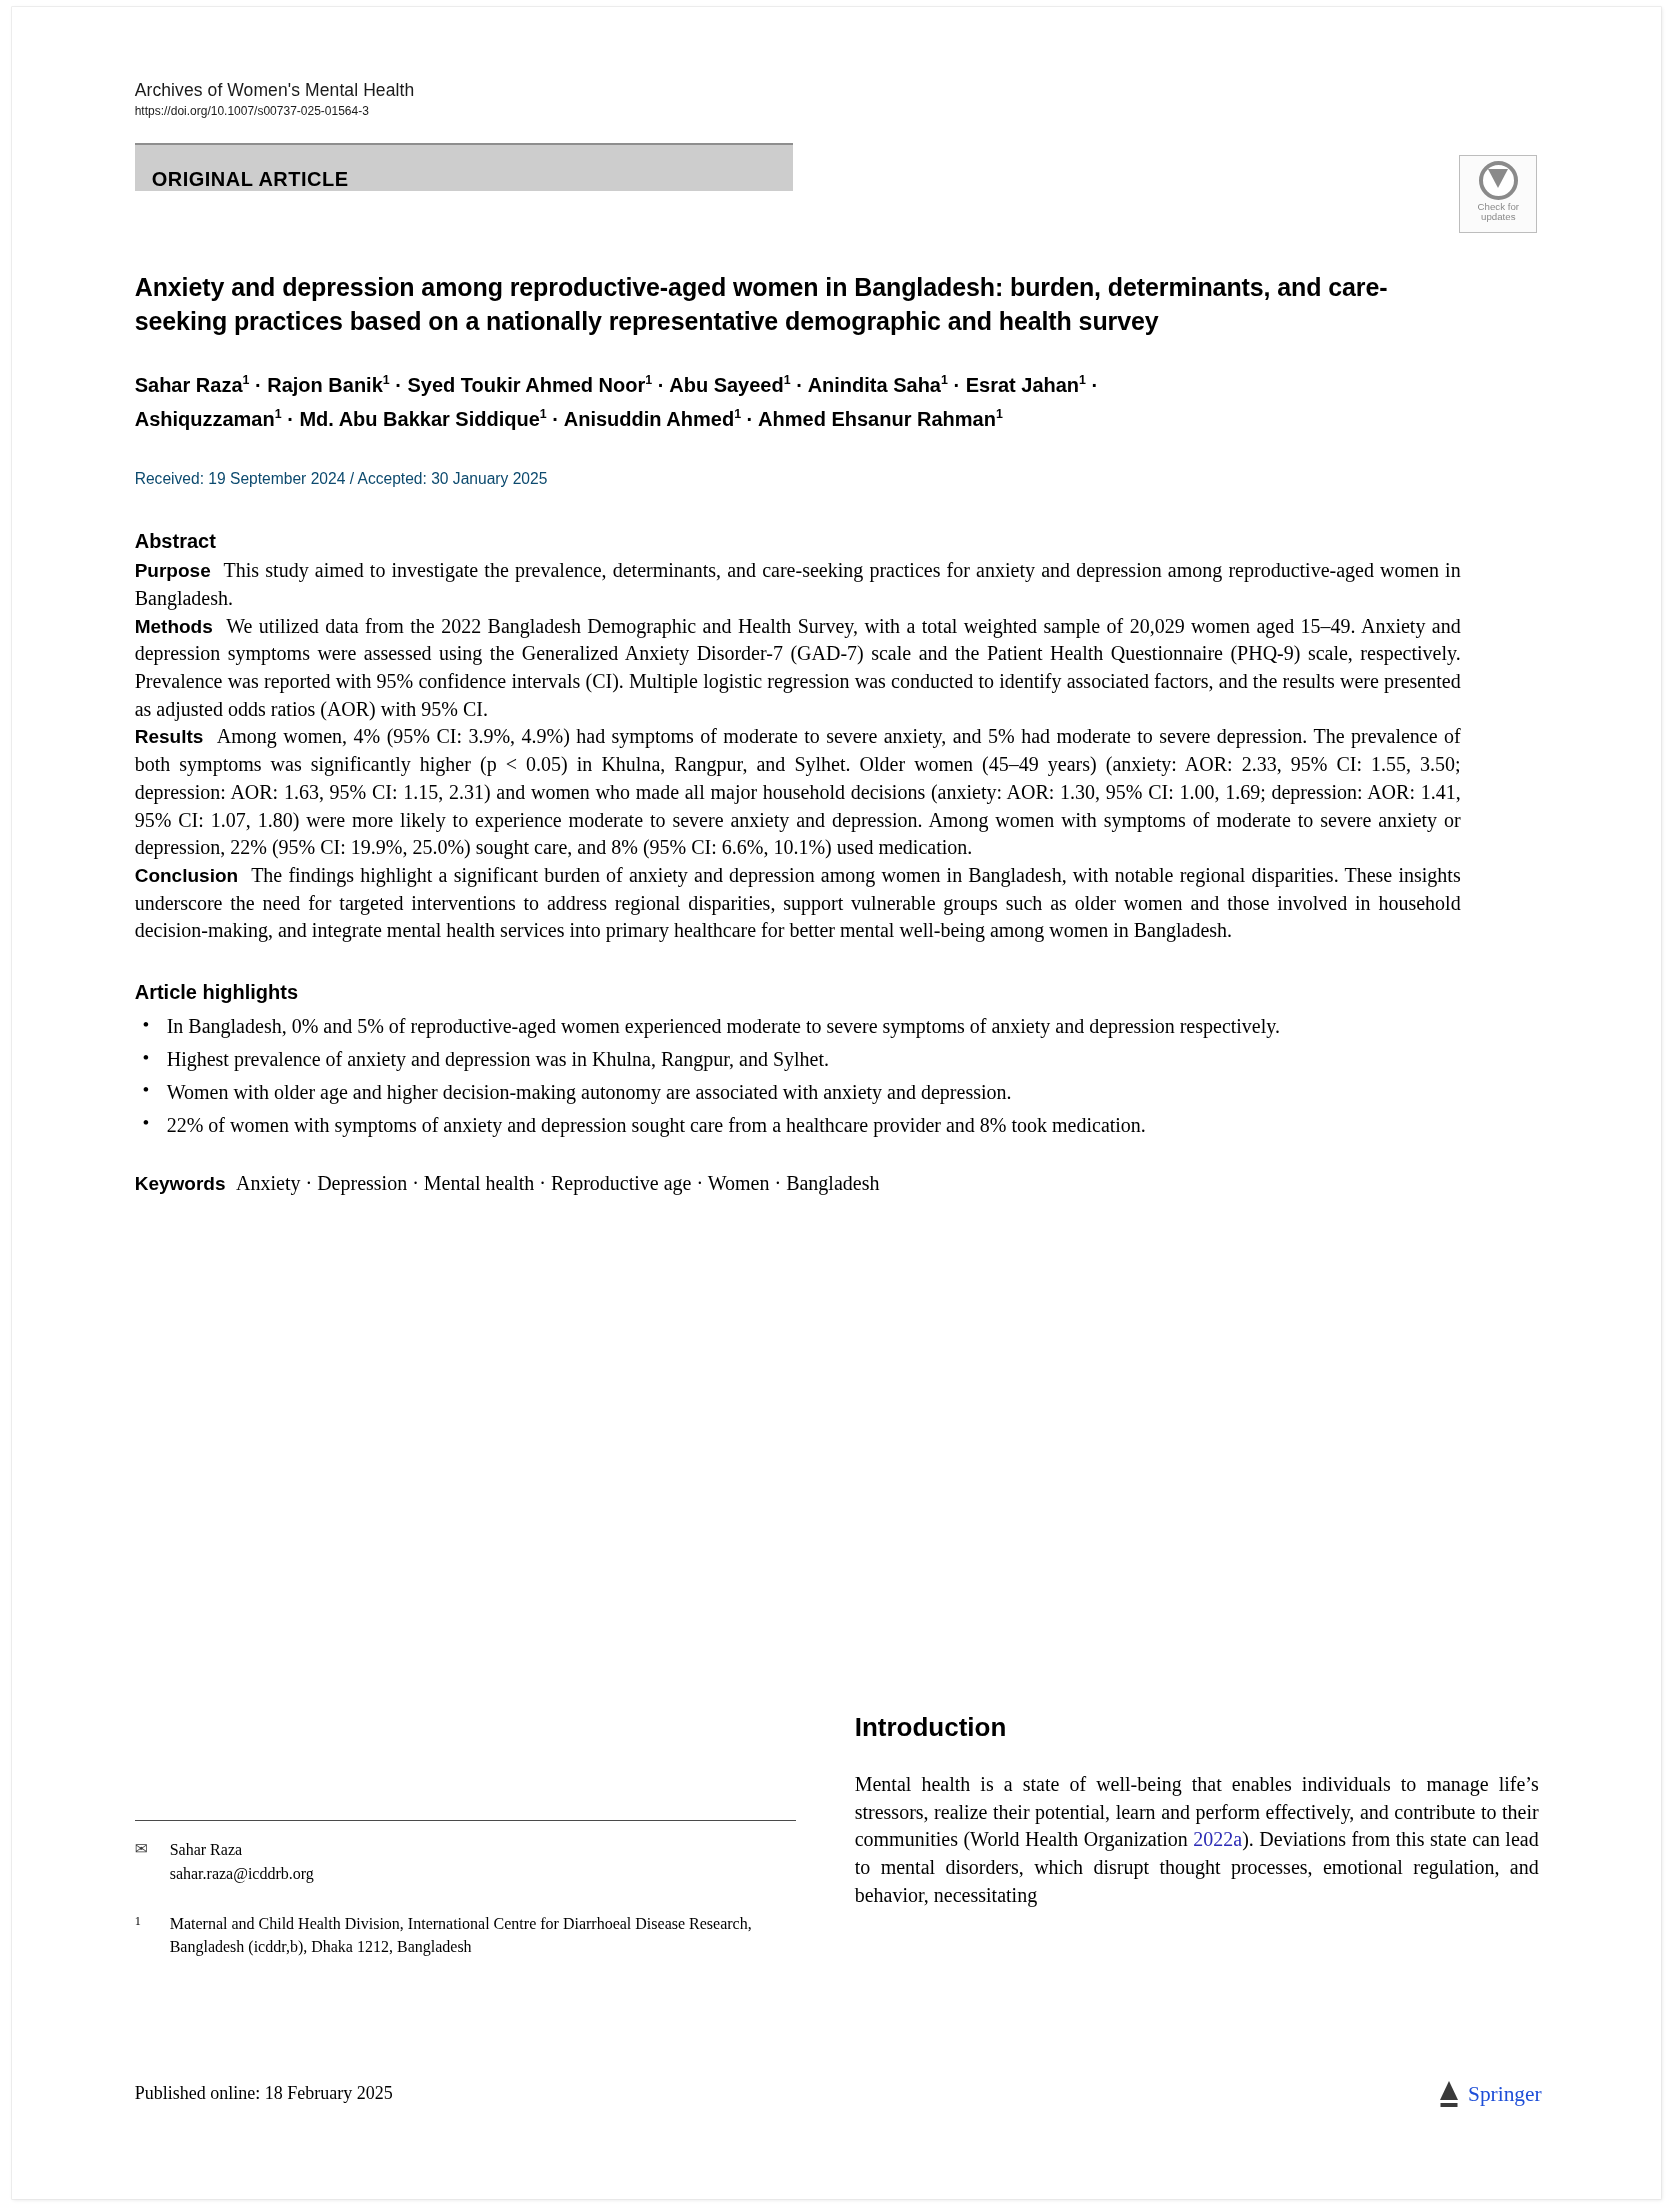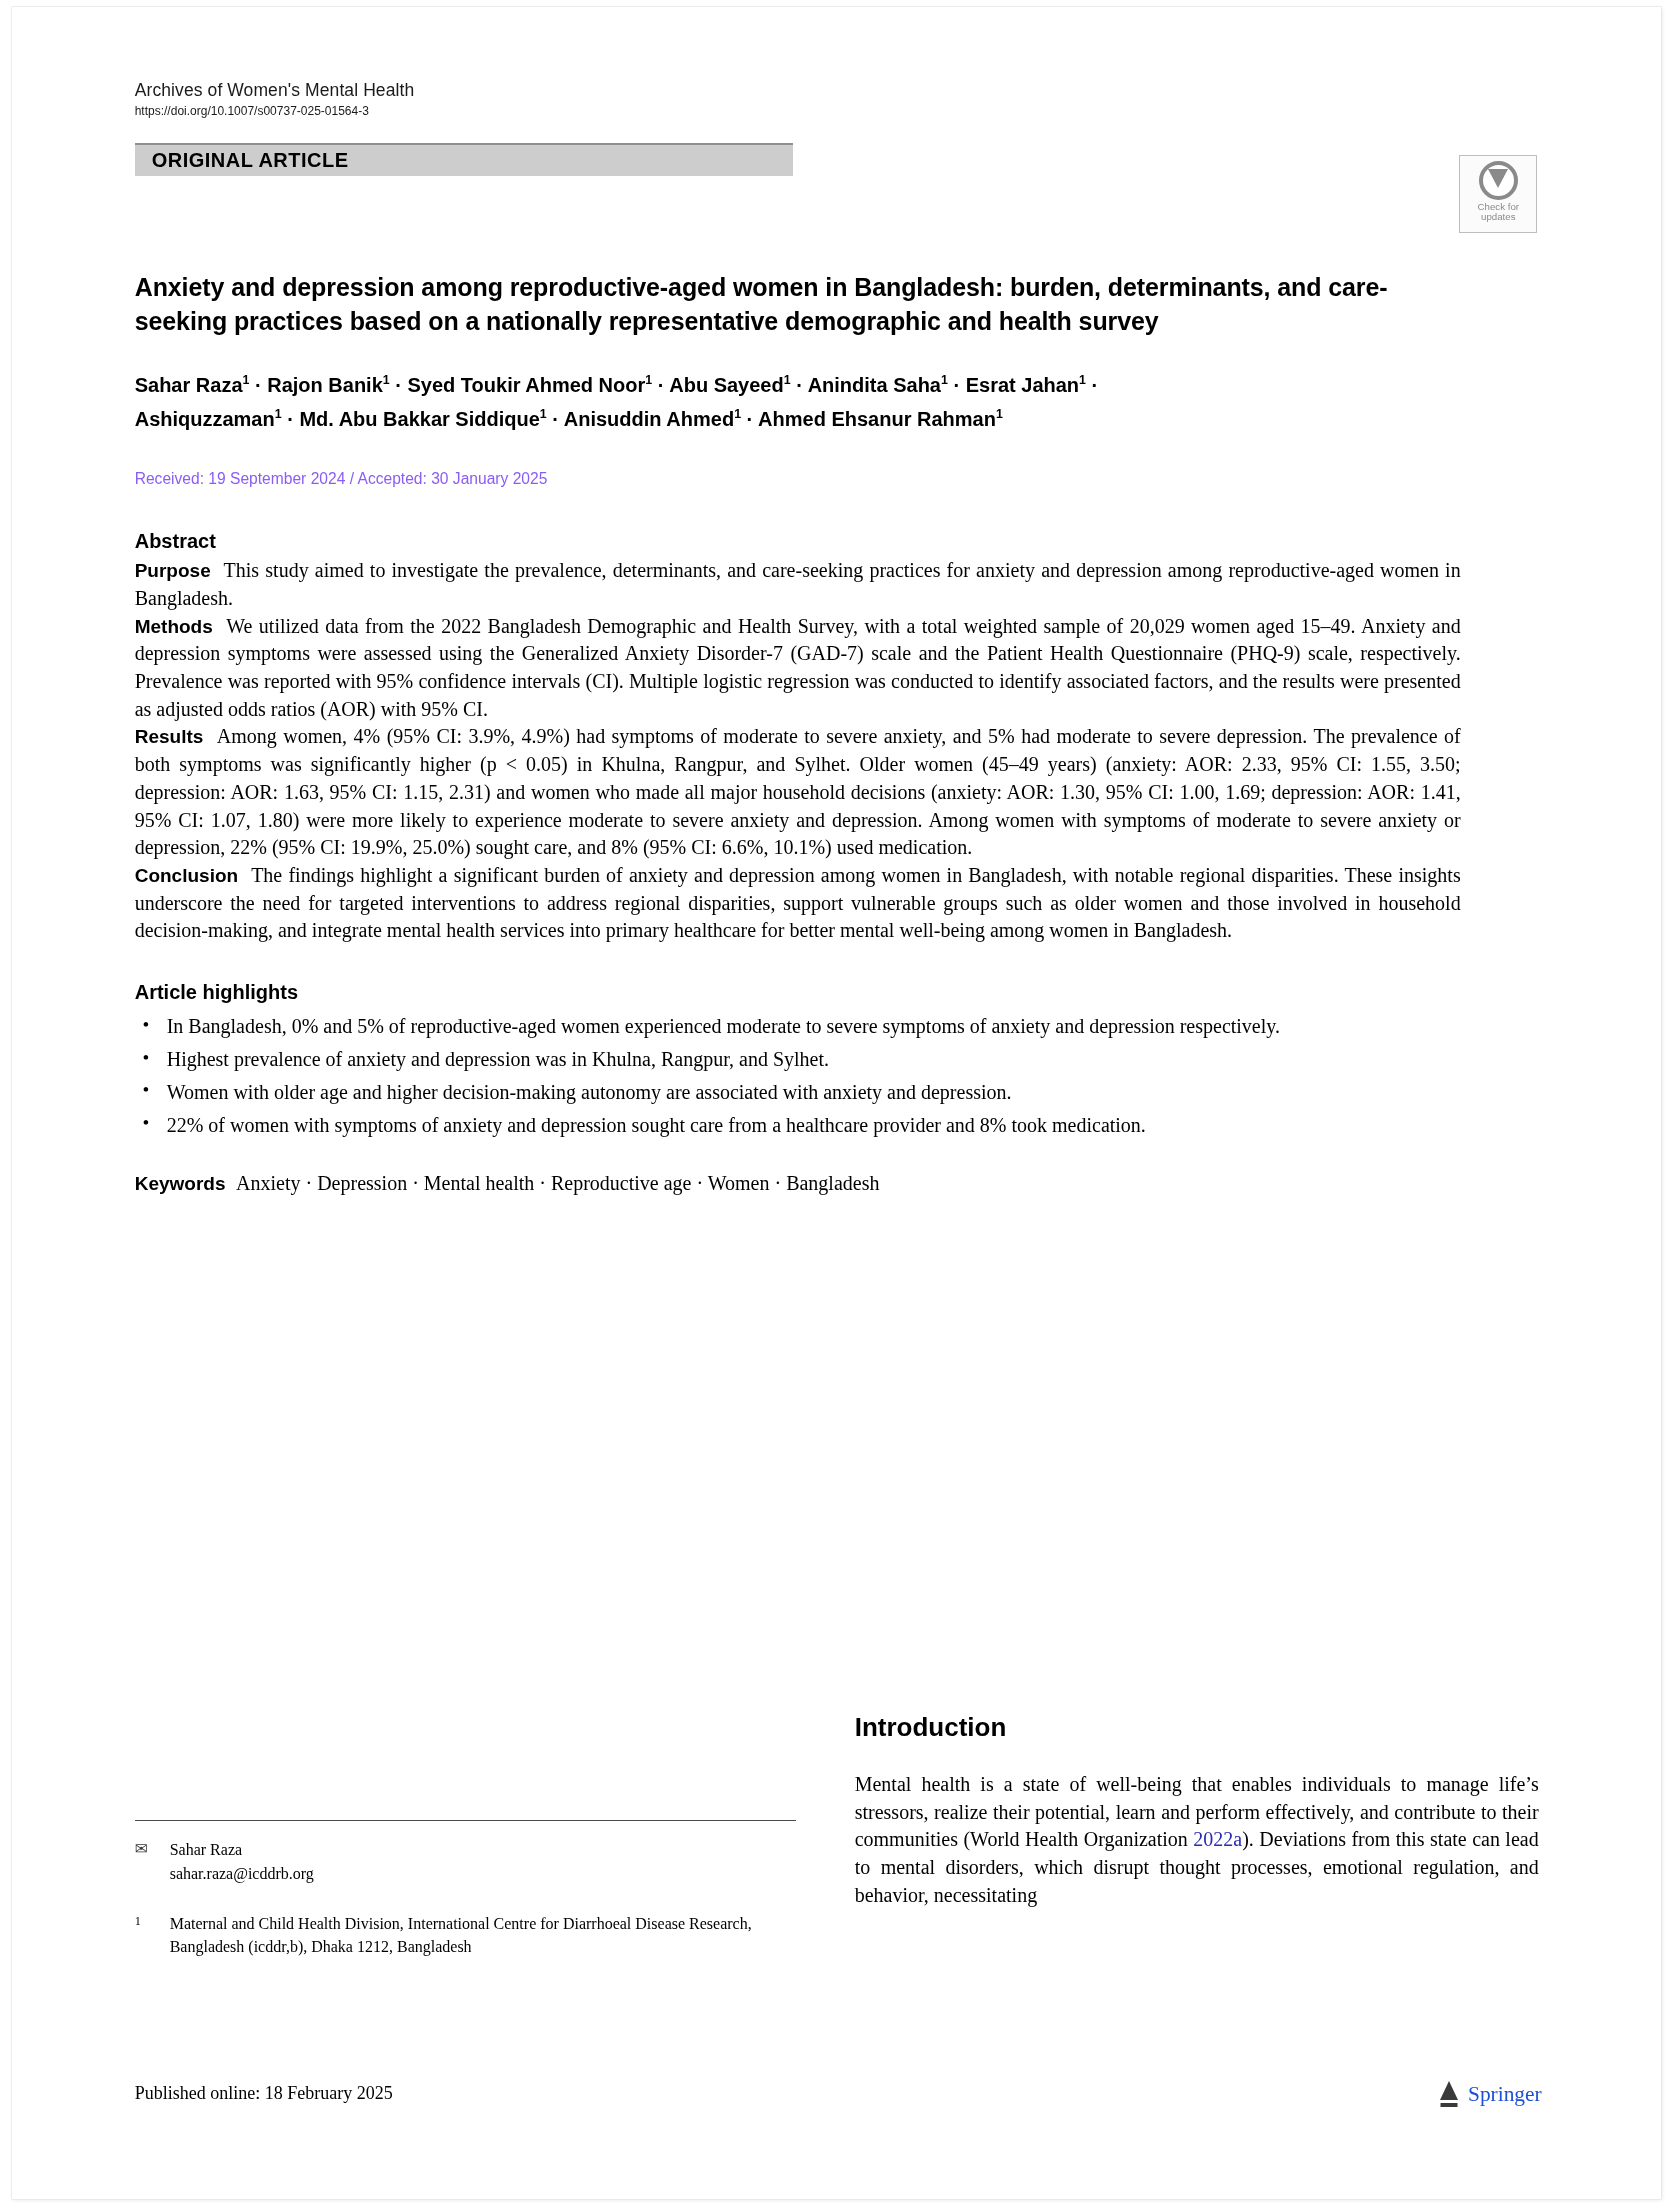--- a/index.html
+++ b/index.html
@@ -51,26 +51,26 @@
   .article-type-row {
     position: relative;
     margin-top: 23px;
     height: 48px;
   }
   .article-type-bar {
     position: absolute;
     left: 0;
     top: 0;
     width: 658px;
-    height: 33px;
+    height: 48px;
     background: #cdcdcd;
     border-top: 2.6px solid #8e8e8e;
     box-sizing: border-box;
     display: flex;
-    align-items: center;
+    align-items: flex-end;
   }
   .article-type-bar span {
     font-family: "Liberation Sans", sans-serif;
     font-weight: bold;
     font-size: 20px;
     letter-spacing: 0.5px;
     color: #000;
     padding-left: 17px;
   }
 
@@ -148,21 +148,21 @@
     vertical-align: super;
     line-height: 0;
   }
 
   
   .dates {
     margin-top: 31px;
     font-family: "Liberation Sans", sans-serif;
     font-size: 15.6px;
     line-height: 1.52;
-    color: #8b5cf6;
+    color: #0c4a6e;
   }
 
   
   .abstract-block {
     margin-top: 40px;
     max-width: 1326px;
   }
   .abstract-heading {
     font-family: "Liberation Sans", sans-serif;
     font-weight: bold;

